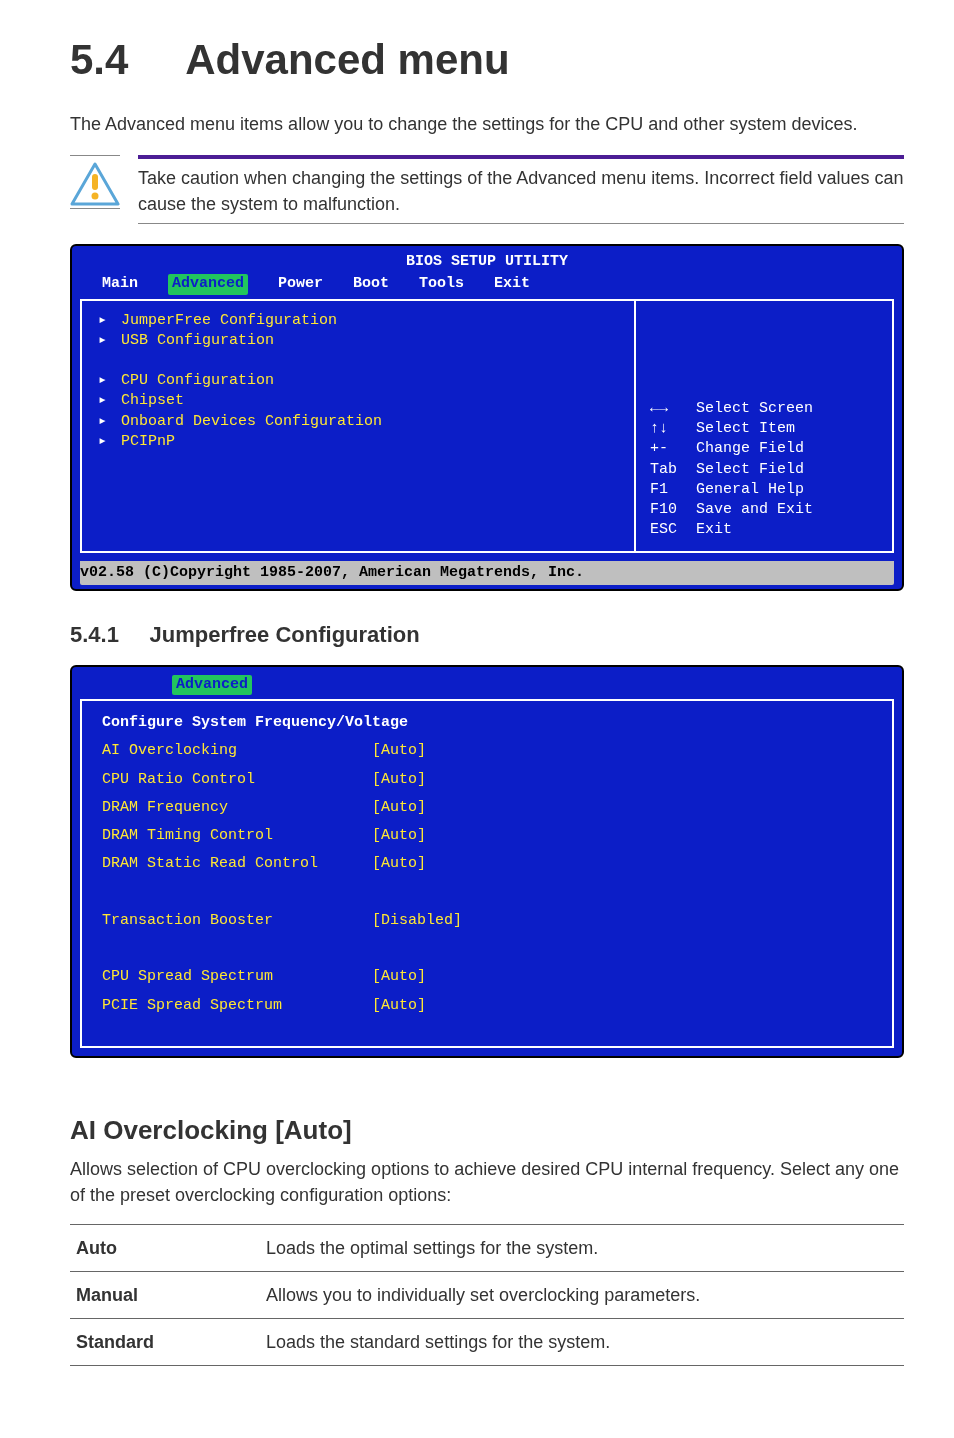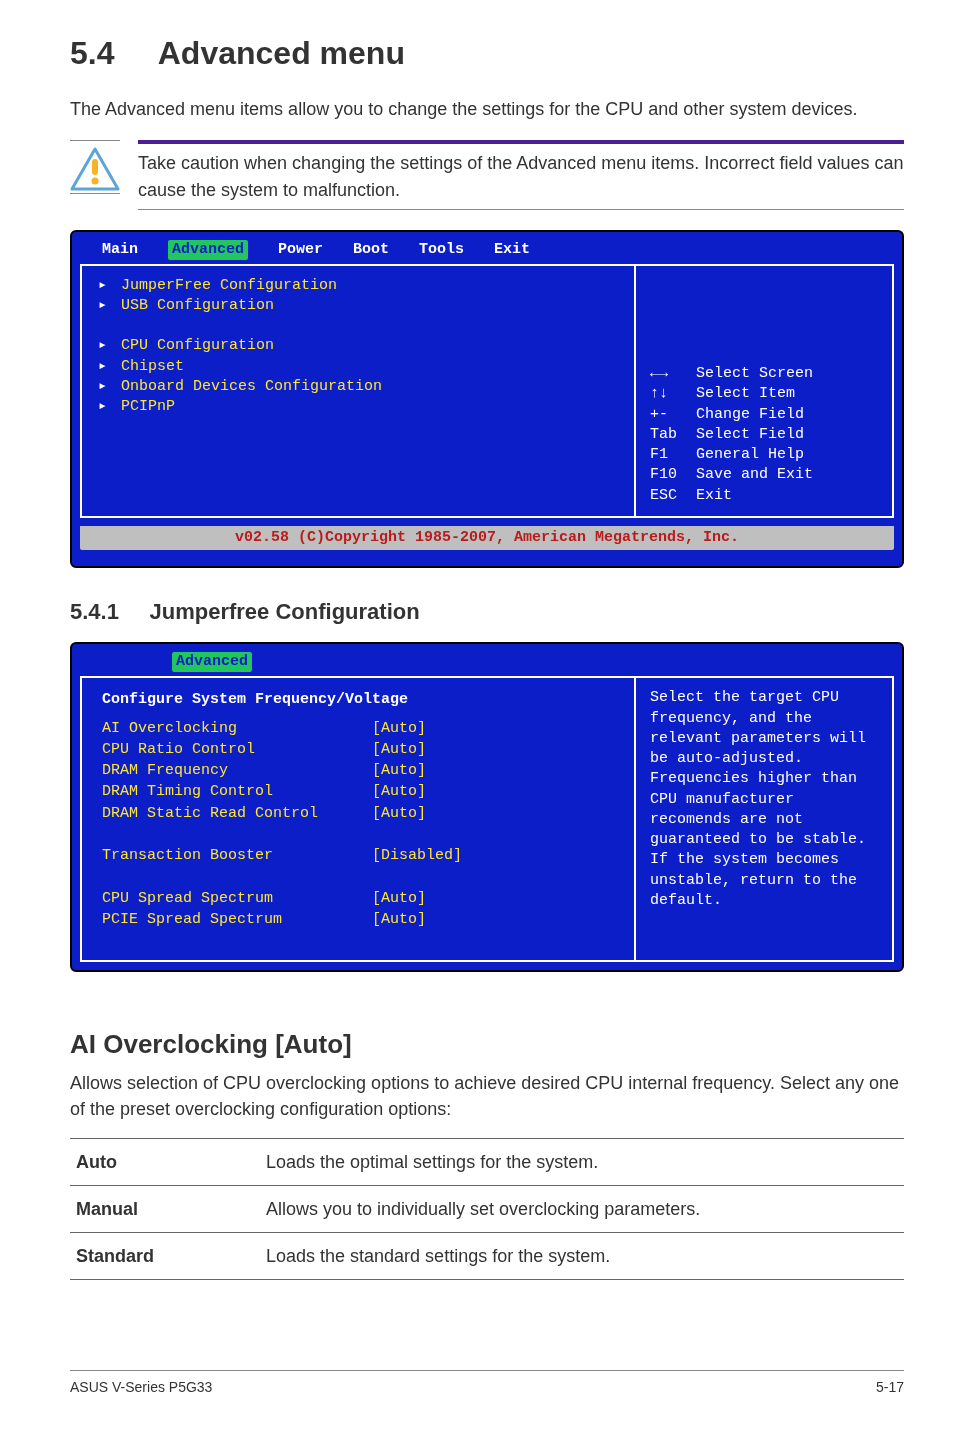--- a/index.html
+++ b/index.html
@@ -7,21 +7,21 @@
     font-family: Arial, Helvetica, sans-serif;
     background: #fff;
     color: #333;
     width: 954px;
     margin: 0 auto;
     padding: 30px 50px 20px 70px;
     font-size: 18px;
     line-height: 1.45;
   }
   h1.section-title {
-    font-size: 32px;
+    font-size: 42px;
     font-weight: bold;
     color: #333;
     margin-bottom: 20px;
   }
   p.intro { margin-bottom: 18px; margin-top: 11px; }
   .caution-row {
     display: flex;
     align-items: flex-start;
     gap: 18px;
     margin-bottom: 20px;
@@ -90,40 +90,39 @@
     justify-content: flex-end;
   }
   .arrow-line { color: #ffe733; display: flex; gap: 14px; align-items: center; }
   .arrow-line .tri { color: #fff; }
   .bios-gap { height: 20px; }
   .help-keys { color: #fff; }
   .help-keys div { white-space: pre; }
   .help-keys .key { color: #fff; display: inline-block; width: 46px; }
   .bios-footer {
     background: #bfbfbf;
-    color: #b91c1c;
+    color: #000000;
     font-weight: bold;
-    text-align: center;
-    margin: 0 8px 16px 8px;
+    margin: 0 8px 4px 8px;
     padding: 2px 0;
     border-radius: 0 0 2px 2px;
   }
 
   h2.subsection {
     font-size: 22px;
     font-weight: bold;
     color: #333;
     margin: 10px 0 14px 0;
   }
   
   .bios2 .menurow { padding-left: 100px; }
   .bios2 .bios-left { min-height: 0; padding: 12px 16px 30px 20px;}
   .bios2 .bios-body { border-top: 2px solid #fff; }
   .bios2 .cfg-heading { color: #fff; font-weight: bold; margin-bottom: 8px; }
-  .cfg-grid { display: grid; grid-template-columns: 270px auto; row-gap: 1px; }
+  .cfg-grid { display: grid; grid-template-columns: 270px auto; row-gap: 8px; }
   .cfg-grid span { color: #ffe733; }
   .bios2 .bios-right {
     justify-content: flex-start;
   }
   .help-desc { color: #fff; white-space: normal; }
   .bios-fade { height: 20px; background: linear-gradient(to top, #fff, rgba(255,255,255,0)); margin: -18px 10px 0 10px; position: relative; }
 
   h3.subhead {
     font-size: 26px;
     font-weight: bold;
@@ -171,20 +170,21 @@
       <polygon points="25,2 48,42 2,42" fill="none" stroke="#5aa6d8" stroke-width="3" stroke-linejoin="round"></polygon>
       <rect x="22" y="12" width="6" height="16" rx="3" fill="#f5b325"></rect>
       <circle cx="25" cy="34" r="3.5" fill="#f5b325"></circle>
     </svg>
   </div>
   <div class="caution-text">Take caution when changing the settings of the Advanced menu items. Incorrect field values can cause the system to malfunction.</div>
 </div>
 
 <div class="bios-window">
   <div class="bios-inner">
+    <div class="bios-title">BIOS SETUP UTILITY</div>
     <div class="menurow">
       <span class="menuitem">Main</span>
       <span class="menuitem selected">Advanced</span>
       <span class="menuitem">Power</span>
       <span class="menuitem">Boot</span>
       <span class="menuitem">Tools</span>
       <span class="menuitem">Exit</span>
     </div>
     <div class="bios-dbl-line"></div>
     <div class="bios-body">
@@ -261,23 +261,20 @@
             <span>Transaction Booster</span>
             <span>[Disabled]</span>
             <span>&nbsp;</span>
             <span>&nbsp;</span>
             <span>CPU Spread Spectrum</span>
             <span>[Auto]</span>
             <span>PCIE Spread Spectrum</span>
             <span>[Auto]</span>
           </div>
       </div>
-      <div class="bios-right">
-        <div class="help-desc">Select the target CPU frequency, and the relevant parameters will be auto-adjusted. Frequencies higher than CPU manufacturer recomends are not guaranteed to be stable. If the system becomes unstable, return to the default.</div>
-      </div>
     </div>
   </div>
 </div>
 <div class="bios-fade"></div>
 
 <h3 class="subhead">AI Overclocking [Auto]</h3>
 <p class="para">Allows selection of CPU overclocking options to achieve desired CPU internal frequency. Select any one of the preset overclocking configuration options:</p>
 
 <table class="opts">
   <tbody id="opts-body">

